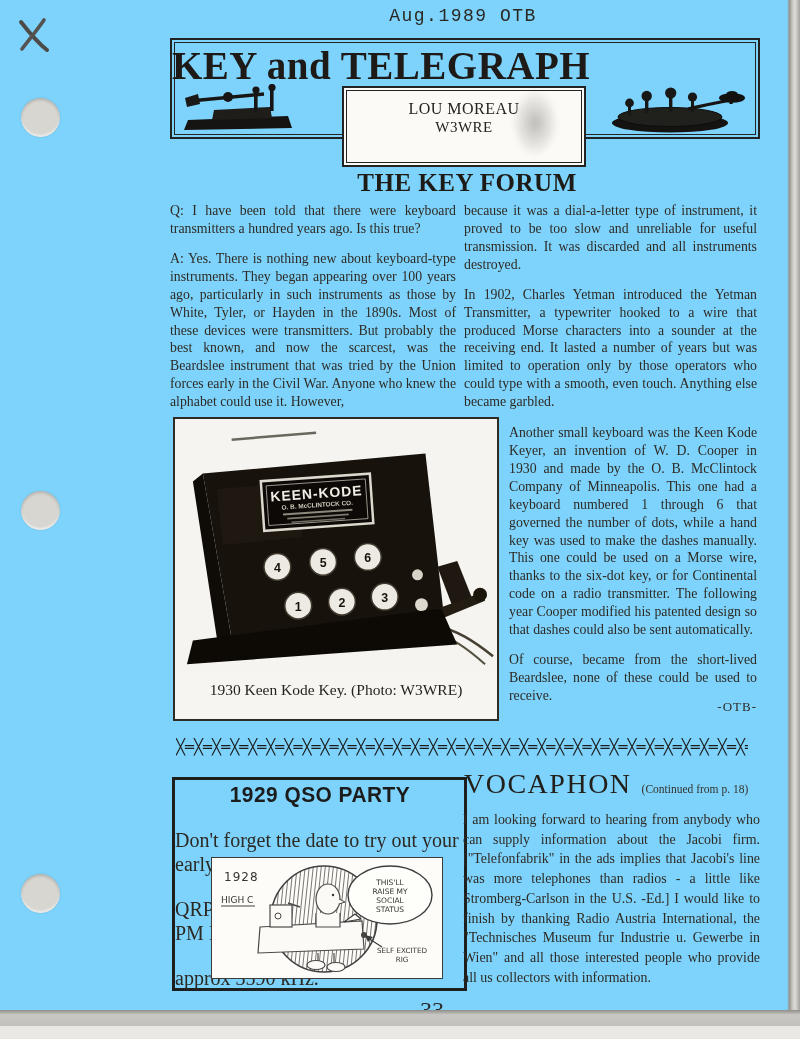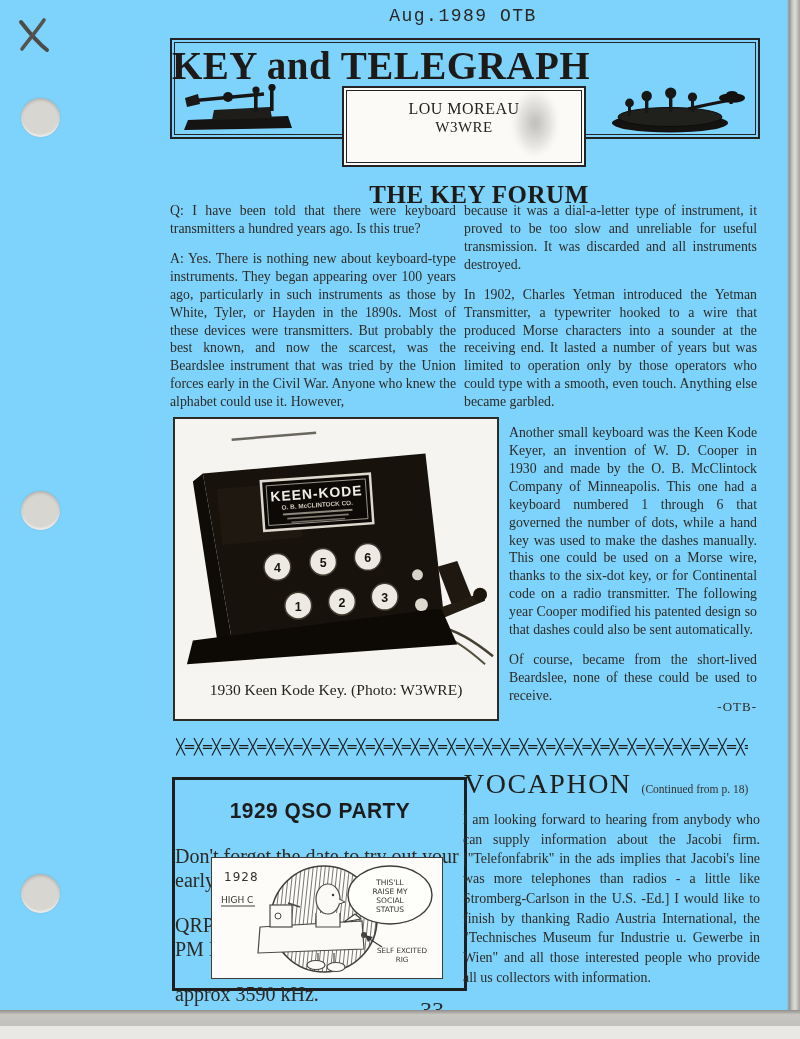--- a/index.html
+++ b/index.html
@@ -34,42 +34,42 @@
   .edited-inner { position:absolute; inset:2px; border:1px solid #232323; }
   .edited-content { position:relative; text-align:center; padding-top:8px; }
   .edited-by { font-family:"Liberation Sans", sans-serif; font-size:12px; font-weight:bold;
     letter-spacing:6px; text-indent:6px; color:#2b2b2b; }
   .editor { font-size:16px; margin-top:4px; letter-spacing:.5px; color:#26231f; }
   .callsign { font-size:15px; margin-top:1px; letter-spacing:.5px; color:#26231f; }
   .smudge { position:absolute; right:26px; top:2px; width:46px; height:66px;
     background:radial-gradient(ellipse at center, rgba(100,96,90,.4), rgba(100,96,90,0) 72%);
     filter:blur(2px); }
 
-  .forum-heading { position:absolute; left:170px; top:165px; width:586px; margin:16px;
+  .forum-heading { position:absolute; left:170px; top:165px; width:586px; margin:4px;
     text-align:center; font-size:25px; font-weight:bold; letter-spacing:.5px; color:#1e1b17; }
 
   .col { position:absolute; font-size:13.8px; line-height:1.3; text-align:justify; color:#2e2a24; }
   .col p { margin:0 0 12px 0; }
   .col-left  { left:170px; top:202px; width:286px; }
   .col-right { left:464px; top:202px; width:293px; }
   .col-keen  { left:509px; top:424px; width:248px; }
   .otb { display:block; text-align:right; margin-top:-18px; font-size:13px; letter-spacing:1px; }
 
   .photo-figure { position:absolute; left:173px; top:417px; width:322px; height:300px;
     margin:0; border:2px solid #2e2a24; background:#f6f5f1; }
   .photo-svg { display:block; width:318px; height:254px; margin:0 auto; }
   .photo-figure figcaption { text-align:center; font-size:15.5px; margin-top:8px; color:#26231f; }
 
   .divider { position:absolute; left:176px; top:737px; width:572px; height:21px; overflow:hidden;
     font-family:"DejaVu Sans", sans-serif; font-size:15px; line-height:20px;
     white-space:nowrap; color:#1c1c1c; }
 
   .qso-box { position:absolute; left:172px; top:777px; width:289px; height:208px;
     border:3px solid #1e1e1e; }
-  .qso-title { text-align:center; margin-top:18px; font-family:"Liberation Sans", sans-serif;
+  .qso-title { text-align:center; margin-top:2px; font-family:"Liberation Sans", sans-serif;
     font-weight:bold; font-size:22px; letter-spacing:.5px; color:#1c1c1c; }
   .qso-title span { display:inline-block; transform:scaleX(.95); }
   .qso-line { text-align:left; font-size:20px; line-height:1.22; color:#2c2822;margin-top:20px; }
   .cartoon { position:absolute; left:36px; top:77px; width:230px; height:120px;
     border:1.5px solid #3c3c3c; background:#fdfcf9; }
   .cartoon svg { display:block; width:100%; height:100%; }
 
   .voca-head { position:absolute; left:464px; top:768px; display:flex; align-items:baseline; gap:10px; }
   .voca-title { font-size:28px; letter-spacing:1.5px; color:#23201b; }
   .voca-cont { font-size:11.5px; color:#35312a; }

